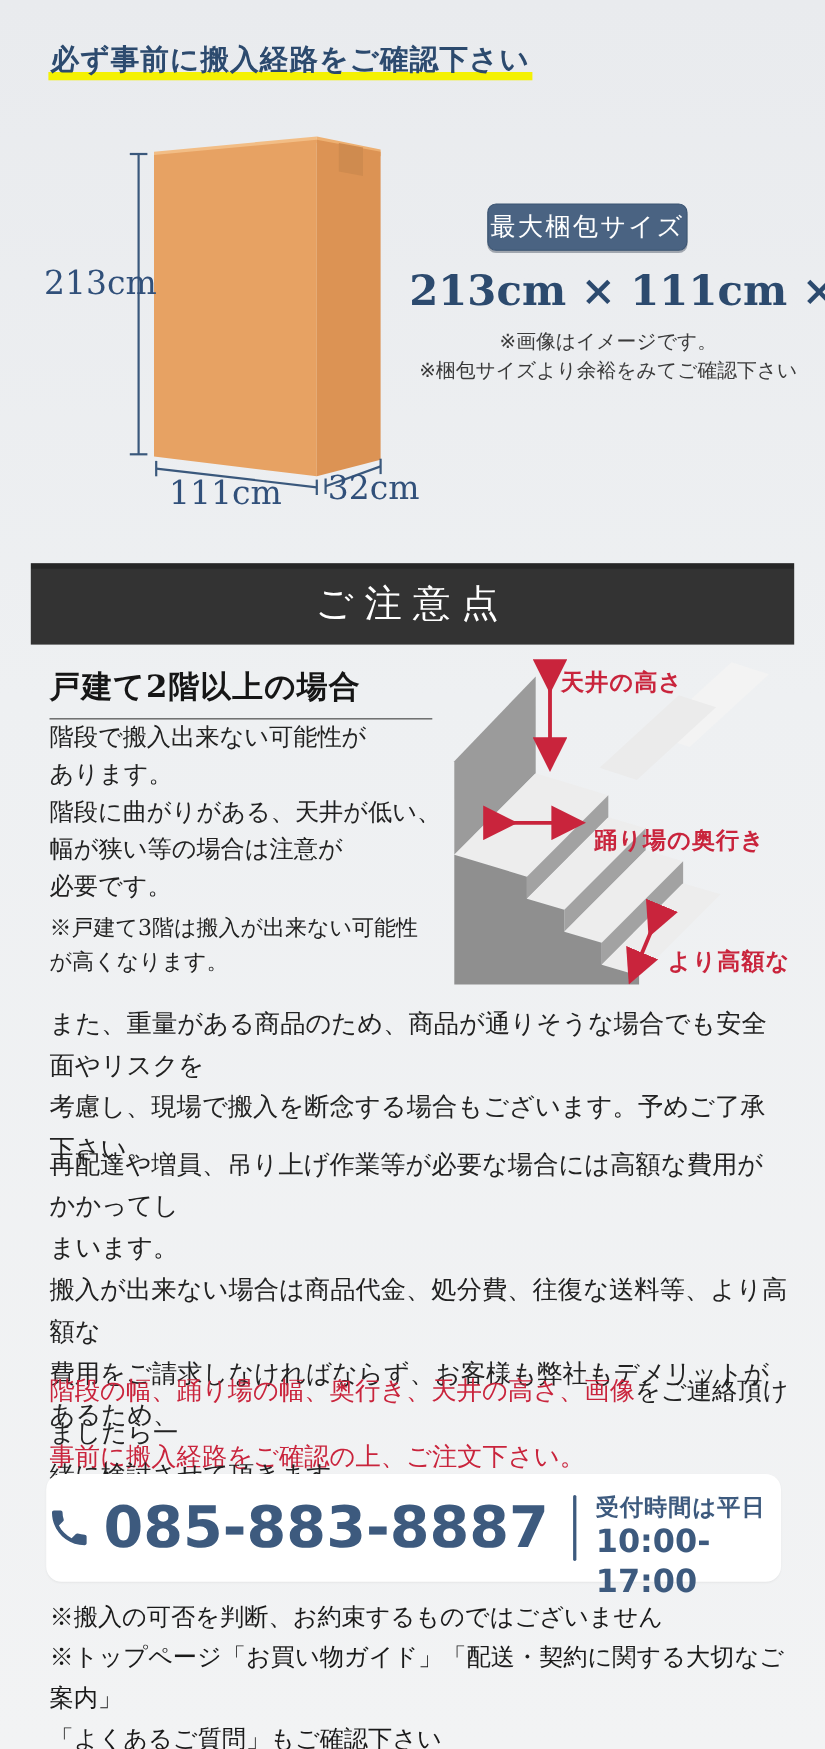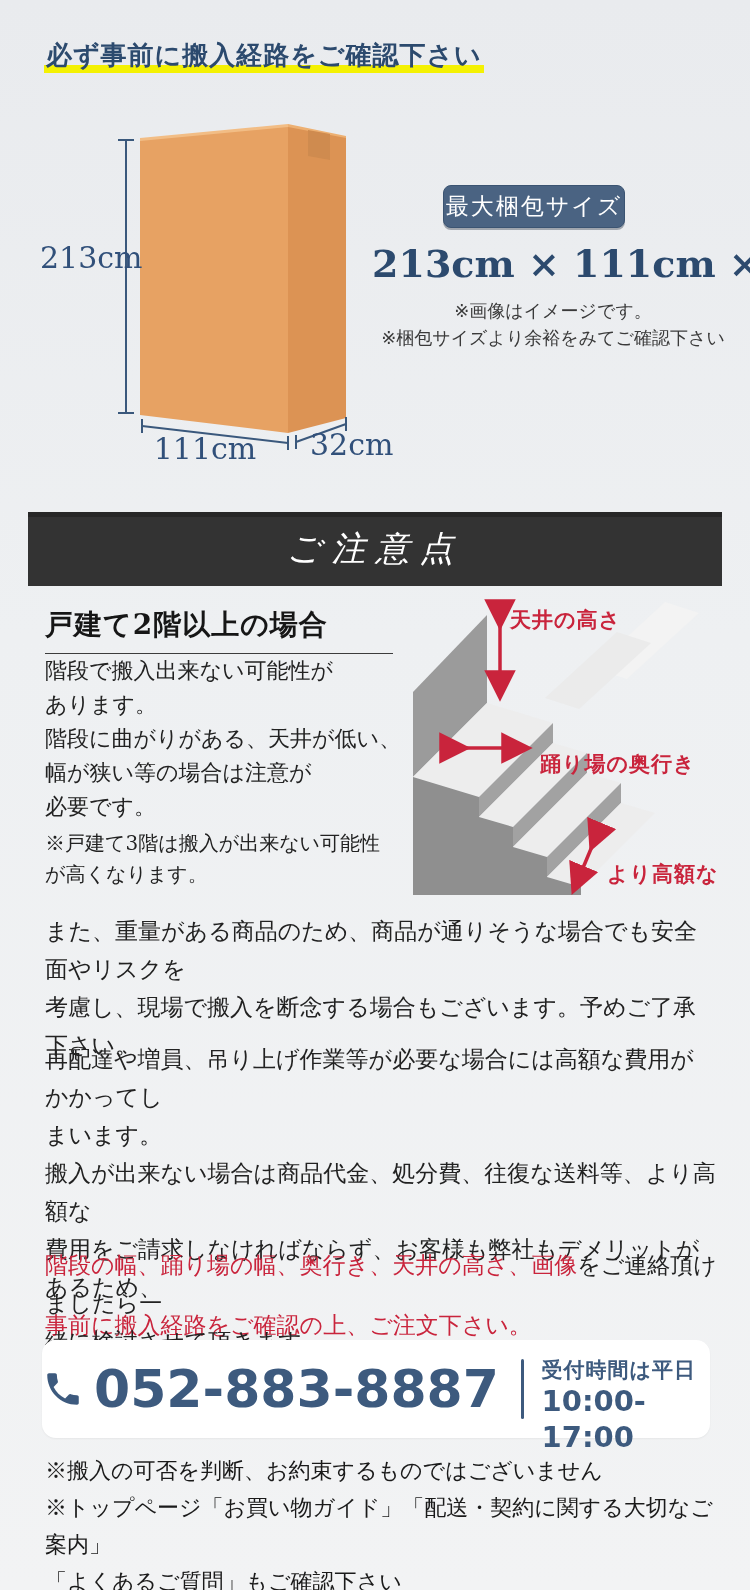--- a/index.html
+++ b/index.html
@@ -43,21 +43,21 @@
   .size-notes {
     left:368px; top:297px; width:370px; text-align:center;
     color:#3a3a3a; font-size:18px; line-height:27px; white-space:pre-line;
   }
 
   
   .banner {
     left:28px; top:512px; width:694px; height:74px;
     background:#333333; box-shadow:inset 0 5px 0 rgba(0,0,0,.22);
     color:#ffffff; font-size:34px; letter-spacing:10px;
-    display:flex; align-items:center; justify-content:center;font-style:italic;
+    display:flex; align-items:center; justify-content:center;
   }
 
   
   .section-heading {
     left:45px; top:606px; width:348px;
     font-size:28px; font-weight:600; color:#161616; letter-spacing:1px;
     padding-bottom:9px; border-bottom:1px solid #3c3c3c;
   }
   .house-body {
     left:45px; top:654px; width:365px;
@@ -131,21 +131,21 @@
       <line x1="102" y1="316" x2="248" y2="333"></line>
       <line x1="102" y1="309" x2="102" y2="323"></line>
       <line x1="248" y1="326" x2="248" y2="340"></line>
       <line x1="256" y1="332" x2="306" y2="314"></line>
       <line x1="256" y1="325" x2="256" y2="339"></line>
       <line x1="306" y1="307" x2="306" y2="321"></line>
     </g>
   </svg>
   <span class="abs dim-label serif" style="left:40px;top:240px;width:86px;text-align:right;">213cm</span>
   <span class="abs dim-label serif" style="left:150px;top:431px;width:110px;text-align:center;">111cm</span>
-  <span class="abs dim-label serif" style="left:310px;top:427px;width:80px;text-align:center;">32cm</span>
+  <span class="abs dim-label serif" style="left:298px;top:427px;width:80px;text-align:center;">32cm</span>
 
   <div class="abs badge serif">最大梱包サイズ</div>
   <div class="abs size-text serif">213cm × 111cm × 32cm</div>
   <div class="abs size-notes sans">※画像はイメージです。
 ※梱包サイズより余裕をみてご確認下さい</div>
 
   <div class="abs banner serif">ご注意点</div>
 
   <h2 class="abs section-heading serif">戸建て2階以上の場合</h2>
   <div class="abs house-body serif">階段で搬入出来ない可能性が
@@ -200,21 +200,21 @@
 <span>ご心配な方は事前にご相談下さい。</span></p>
 
   <p class="abs body-text serif p3"><span class="red-text">階段の幅、踊り場の幅、奥行き、天井の高さ、画像</span><span>をご連絡頂けましたら一
 緒に検討させて頂きます。</span></p>
 
   <div class="abs contact-card">
     <a class="phone-wrap" href="#">
       <svg class="phone-icon" viewBox="0 0 24 24">
         <path fill="#3d5a7e" d="M6.62 10.79c1.44 2.83 3.76 5.14 6.59 6.59l2.2-2.2c.27-.27.67-.36 1.02-.24 1.12.37 2.33.57 3.57.57.55 0 1 .45 1 1V20c0 .55-.45 1-1 1-9.39 0-17-7.61-17-17 0-.55.45-1 1-1h3.5c.55 0 1 .45 1 1 0 1.25.2 2.45.57 3.57.11.35.03.74-.25 1.02l-2.2 2.2z"></path>
       </svg>
-      <span class="phone-number sans">052-883-8887</span>
+      <span class="phone-number sans">085-883-8887</span>
     </a>
     <div class="contact-divider"></div>
     <div class="hours sans">
       <div class="hours-line1">受付時間は平日</div>
       <div class="hours-line2">10:00-17:00</div>
     </div>
   </div>
 
   <div class="abs footer-notes serif">※搬入の可否を判断、お約束するものではございません
 ※トップページ「お買い物ガイド」「配送・契約に関する大切なご案内」

